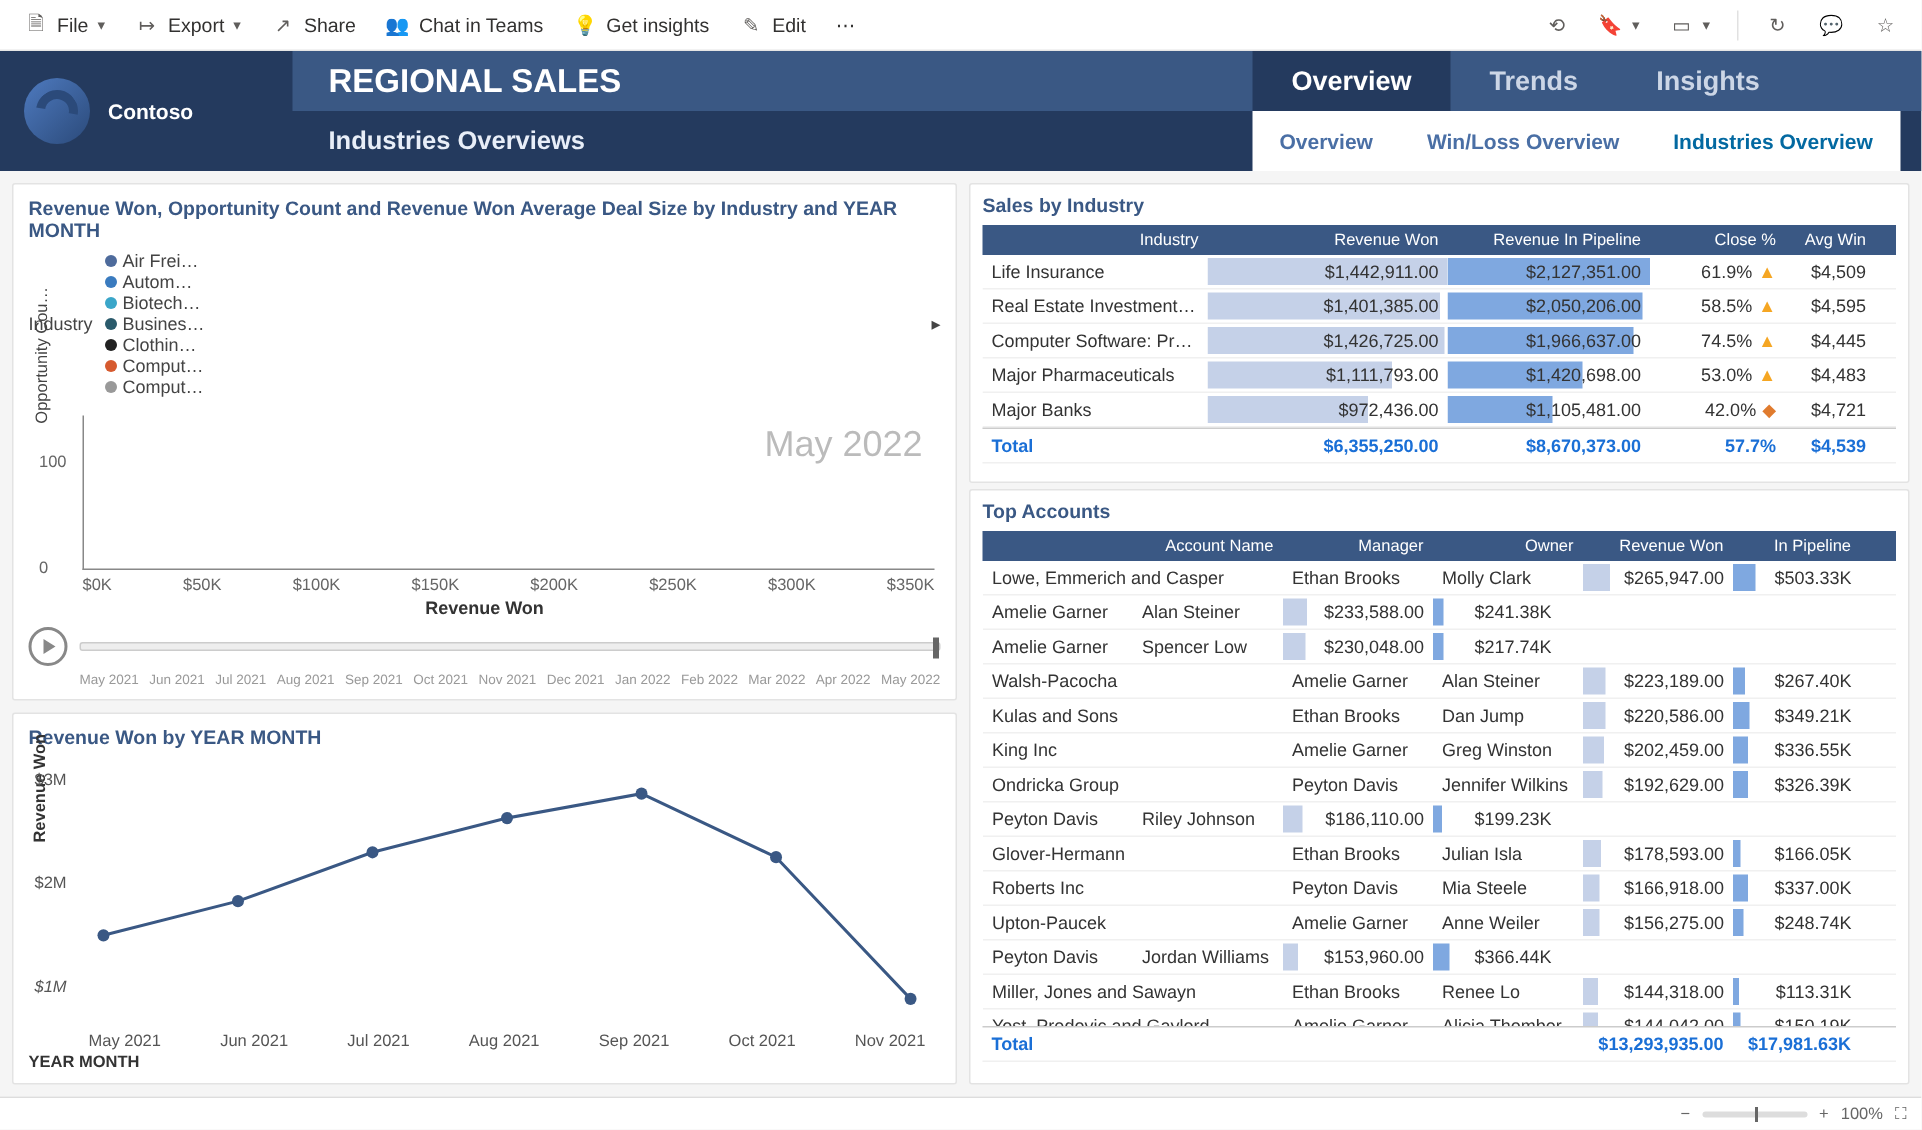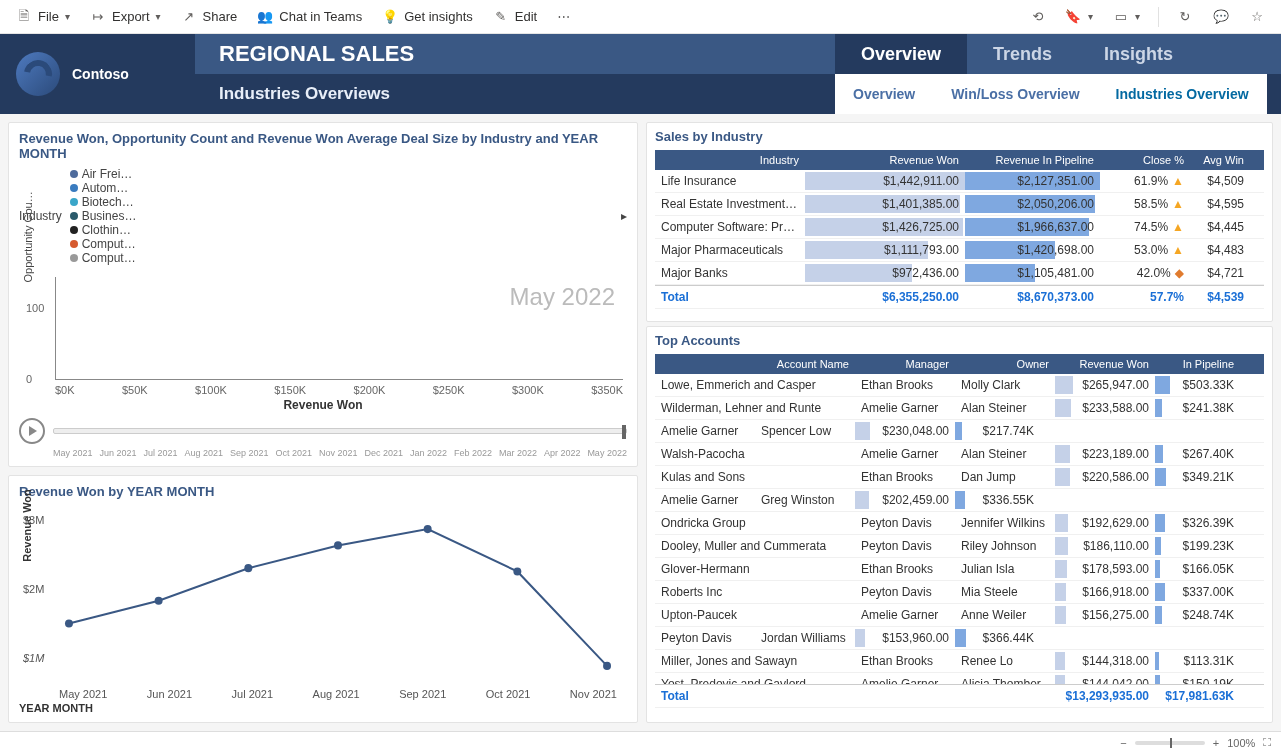--- a/index.html
+++ b/index.html
@@ -340,21 +340,20 @@
       </div>
       <div class="tbl-body" id="accounts-rows" style="max-height:310px;">
           <div class="tbl-row">
             <div class="a-acc">Lowe, Emmerich and Casper</div>
             <div class="a-mgr">Ethan Brooks</div>
             <div class="a-own">Molly Clark</div>
             <div class="a-rev barcell"><div class="bar" style="width:18%"></div><span class="txt">$265,947.00</span></div>
             <div class="a-pipe barcell"><div class="bar blue" style="width:18%"></div><span class="txt">$503.33K</span></div>
           </div>
           <div class="tbl-row">
-            <div class="a-acc">Wilderman, Lehner and Runte</div>
             <div class="a-mgr">Amelie Garner</div>
             <div class="a-own">Alan Steiner</div>
             <div class="a-rev barcell"><div class="bar" style="width:15.84%"></div><span class="txt">$233,588.00</span></div>
             <div class="a-pipe barcell"><div class="bar blue" style="width:8.64%"></div><span class="txt">$241.38K</span></div>
           </div>
           <div class="tbl-row">
             <div class="a-mgr">Amelie Garner</div>
             <div class="a-own">Spencer Low</div>
             <div class="a-rev barcell"><div class="bar" style="width:15.479999999999999%"></div><span class="txt">$230,048.00</span></div>
             <div class="a-pipe barcell"><div class="bar blue" style="width:7.739999999999999%"></div><span class="txt">$217.74K</span></div>
@@ -367,34 +366,34 @@
             <div class="a-pipe barcell"><div class="bar blue" style="width:9.54%"></div><span class="txt">$267.40K</span></div>
           </div>
           <div class="tbl-row">
             <div class="a-acc">Kulas and Sons</div>
             <div class="a-mgr">Ethan Brooks</div>
             <div class="a-own">Dan Jump</div>
             <div class="a-rev barcell"><div class="bar" style="width:14.94%"></div><span class="txt">$220,586.00</span></div>
             <div class="a-pipe barcell"><div class="bar blue" style="width:12.42%"></div><span class="txt">$349.21K</span></div>
           </div>
           <div class="tbl-row">
+            <div class="a-acc">King Inc</div>
             <div class="a-mgr">Amelie Garner</div>
             <div class="a-own">Greg Winston</div>
             <div class="a-rev barcell"><div class="bar" style="width:13.68%"></div><span class="txt">$202,459.00</span></div>
             <div class="a-pipe barcell"><div class="bar blue" style="width:12.059999999999999%"></div><span class="txt">$336.55K</span></div>
           </div>
           <div class="tbl-row">
             <div class="a-acc">Ondricka Group</div>
             <div class="a-mgr">Peyton Davis</div>
             <div class="a-own">Jennifer Wilkins</div>
             <div class="a-rev barcell"><div class="bar" style="width:12.959999999999999%"></div><span class="txt">$192,629.00</span></div>
             <div class="a-pipe barcell"><div class="bar blue" style="width:11.7%"></div><span class="txt">$326.39K</span></div>
           </div>
           <div class="tbl-row">
-            <div class="a-acc">Dooley, Muller and Cummerata</div>
             <div class="a-mgr">Peyton Davis</div>
             <div class="a-own">Riley Johnson</div>
             <div class="a-rev barcell"><div class="bar" style="width:12.6%"></div><span class="txt">$186,110.00</span></div>
             <div class="a-pipe barcell"><div class="bar blue" style="width:7.199999999999999%"></div><span class="txt">$199.23K</span></div>
           </div>
           <div class="tbl-row">
             <div class="a-acc">Glover-Hermann</div>
             <div class="a-mgr">Ethan Brooks</div>
             <div class="a-own">Julian Isla</div>
             <div class="a-rev barcell"><div class="bar" style="width:12.059999999999999%"></div><span class="txt">$178,593.00</span></div>

